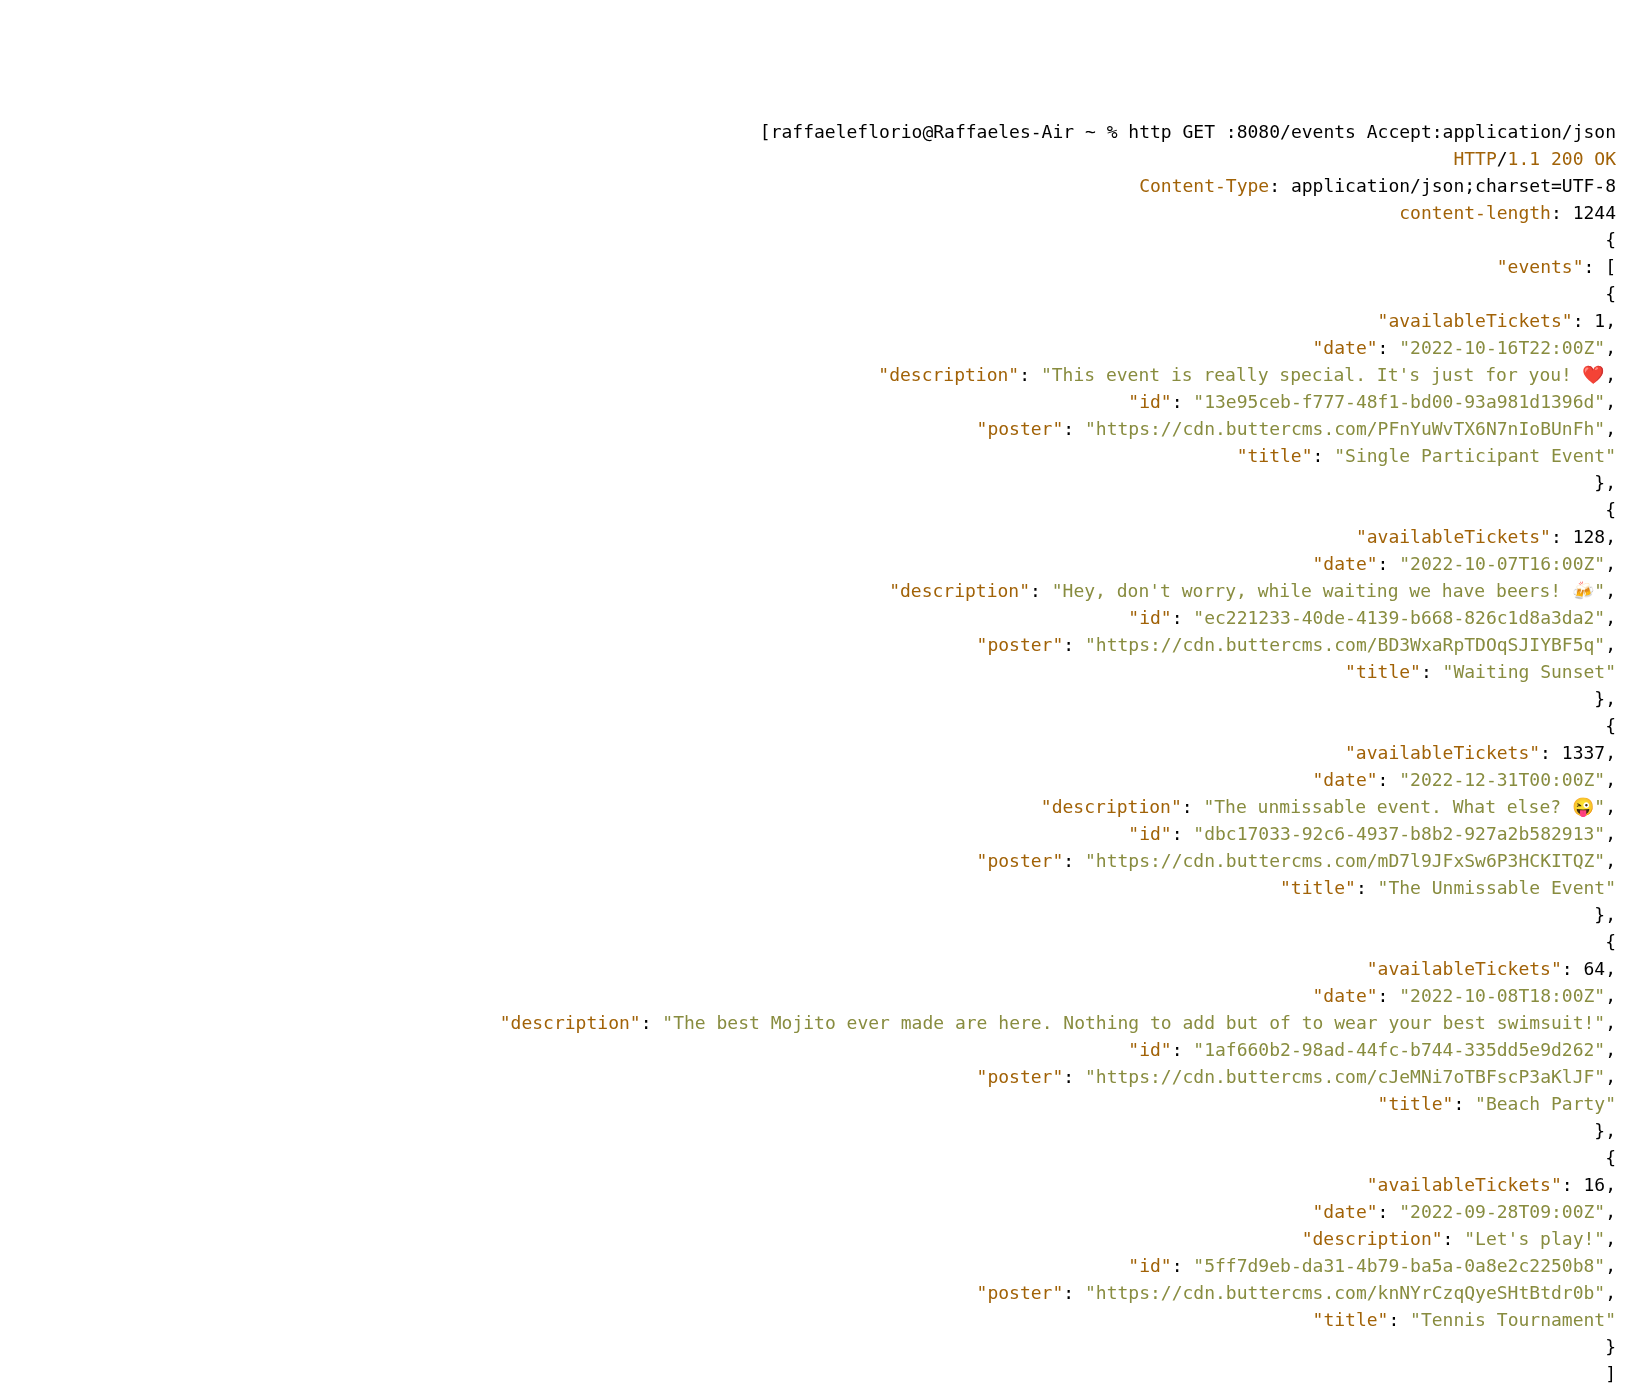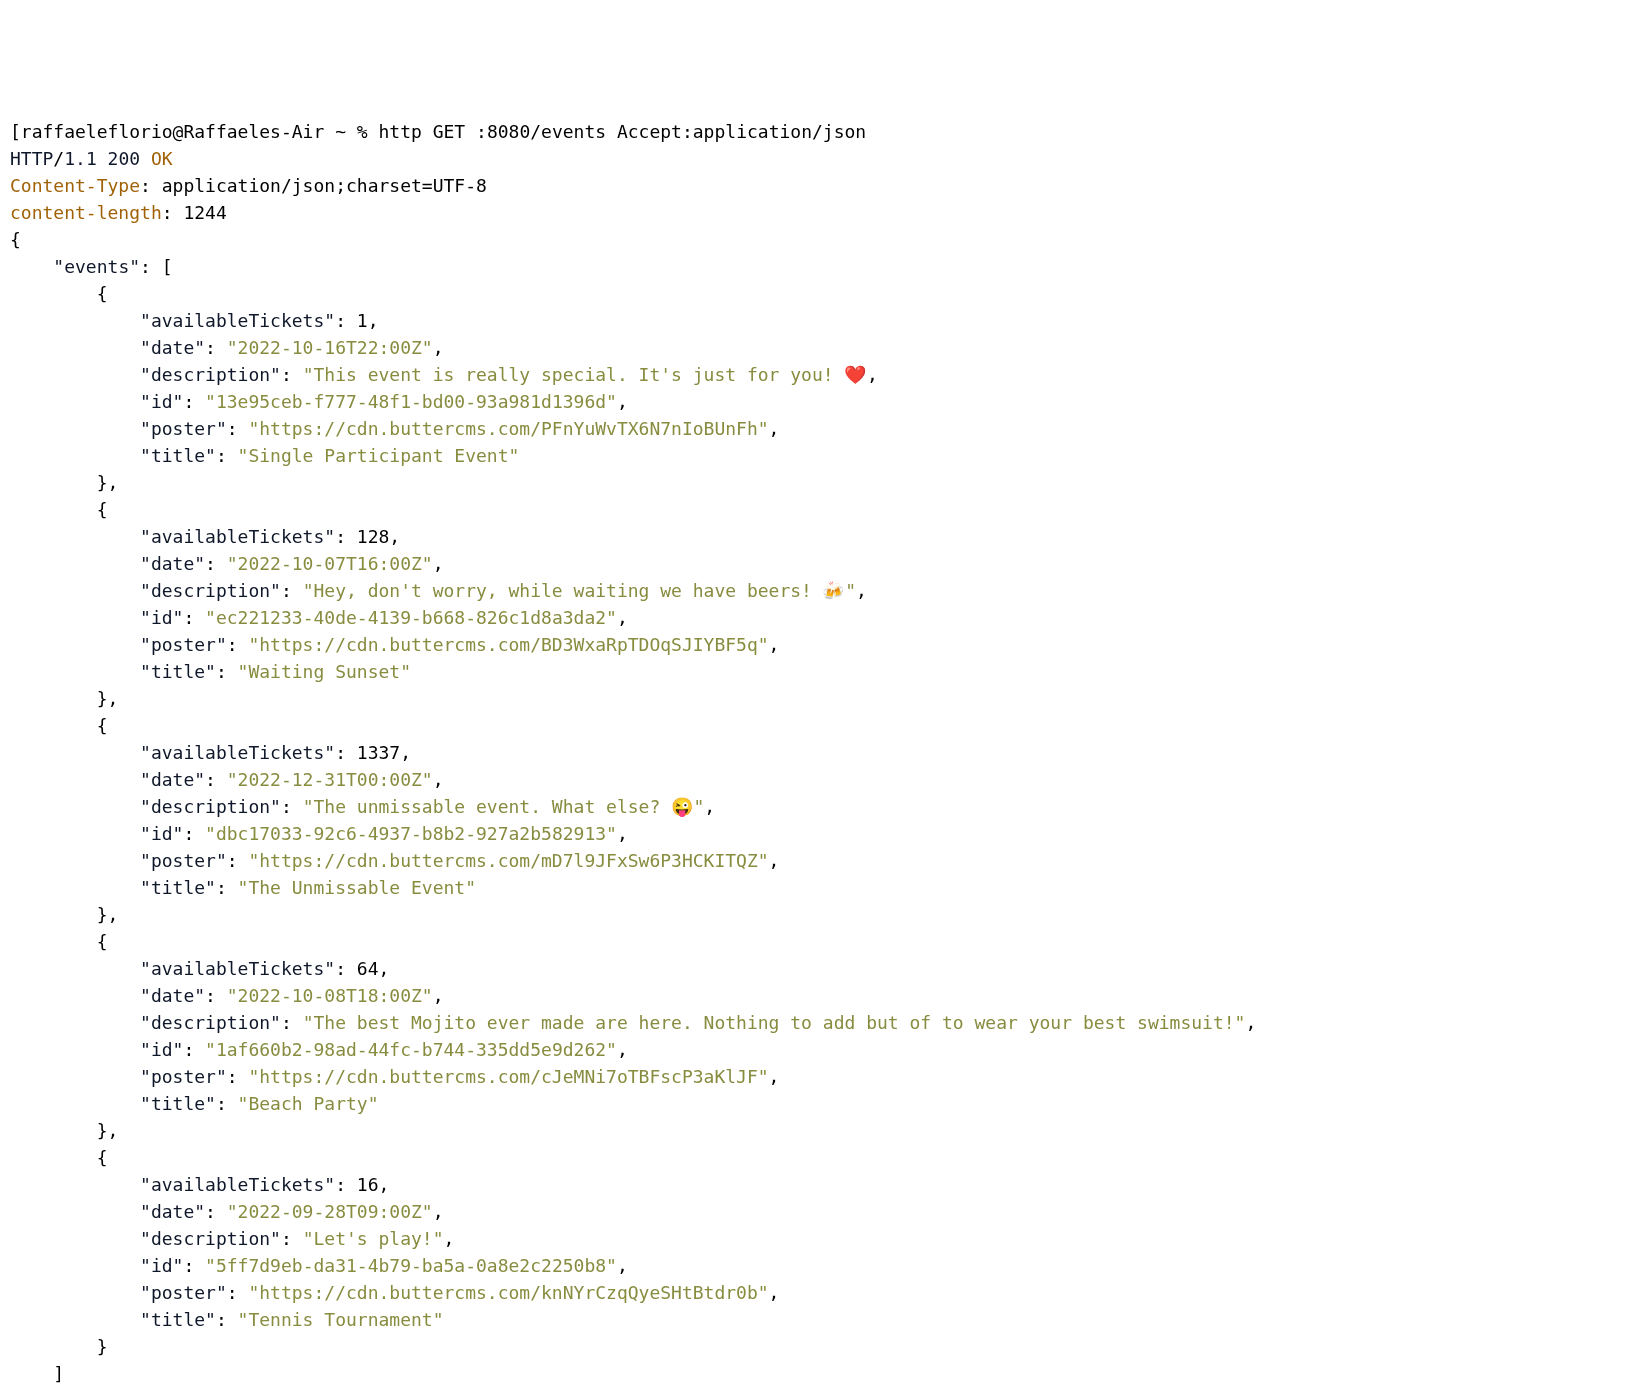--- a/index.html
+++ b/index.html
@@ -6,24 +6,24 @@
       font-family: "Menlo", "Monaco", "Consolas", monospace;
       font-size: 18px;
       background: #ffffff;
       color: #000000;
       margin: 0;
       padding: 10px;
       white-space: pre;
       line-height: 1.5;
     }
     .cyan { color: #a16207; }
-    .purple { color: #0f172a; margin-top: 16px; }
+    .purple { color: #a16207; margin-top: 16px; }
     .olive { color: #888c3f; }
     .black { color: #000000; }
-    .line { display: block; }
+    .line { display: block; text-align: right; }
   </style>
 </head>
 <body>
 
 
 
 <div><span class="line">[<span>raffaeleflorio</span>@<span>Raffaeles-Air</span> <span>~</span> <span>%</span> <span>http GET :8080/events Accept:application/json</span></span><span class="line"><span class="purple">HTTP</span><span>/</span><span class="purple">1.1</span> <span class="purple">200</span> <span class="cyan">OK</span></span><span class="line"><span class="cyan">Content-Type</span><span>:</span> <span>application/json;charset=UTF-8</span></span><span class="line"><span class="cyan">content-length</span><span>:</span> <span>1244</span></span><span class="line"></span><div><span class="line">{</span><span class="line">    <span class="purple">"events"</span>: [</span><span class="line">        {</span><span class="line">            <span class="purple">"availableTickets"</span>: <span class="black">1</span>,</span><span class="line">            <span class="purple">"date"</span>: <span class="olive">"2022-10-16T22:00Z"</span>,</span><span class="line">            <span class="purple">"description"</span>: <span class="olive">"This event is really special. It's just for you! ❤️</span>,</span><span class="line">            <span class="purple">"id"</span>: <span class="olive">"13e95ceb-f777-48f1-bd00-93a981d1396d"</span>,</span><span class="line">            <span class="purple">"poster"</span>: <span class="olive">"https://cdn.buttercms.com/PFnYuWvTX6N7nIoBUnFh"</span>,</span><span class="line">            <span class="purple">"title"</span>: <span class="olive">"Single Participant Event"</span></span><span class="line">        },</span><span class="line">        {</span><span class="line">            <span class="purple">"availableTickets"</span>: <span class="black">128</span>,</span><span class="line">            <span class="purple">"date"</span>: <span class="olive">"2022-10-07T16:00Z"</span>,</span><span class="line">            <span class="purple">"description"</span>: <span class="olive">"Hey, don't worry, while waiting we have beers! 🍻"</span>,</span><span class="line">            <span class="purple">"id"</span>: <span class="olive">"ec221233-40de-4139-b668-826c1d8a3da2"</span>,</span><span class="line">            <span class="purple">"poster"</span>: <span class="olive">"https://cdn.buttercms.com/BD3WxaRpTDOqSJIYBF5q"</span>,</span><span class="line">            <span class="purple">"title"</span>: <span class="olive">"Waiting Sunset"</span></span><span class="line">        },</span><span class="line">        {</span><span class="line">            <span class="purple">"availableTickets"</span>: <span class="black">1337</span>,</span><span class="line">            <span class="purple">"date"</span>: <span class="olive">"2022-12-31T00:00Z"</span>,</span><span class="line">            <span class="purple">"description"</span>: <span class="olive">"The unmissable event. What else? 😜"</span>,</span><span class="line">            <span class="purple">"id"</span>: <span class="olive">"dbc17033-92c6-4937-b8b2-927a2b582913"</span>,</span><span class="line">            <span class="purple">"poster"</span>: <span class="olive">"https://cdn.buttercms.com/mD7l9JFxSw6P3HCKITQZ"</span>,</span><span class="line">            <span class="purple">"title"</span>: <span class="olive">"The Unmissable Event"</span></span><span class="line">        },</span><span class="line">        {</span><span class="line">            <span class="purple">"availableTickets"</span>: <span class="black">64</span>,</span><span class="line">            <span class="purple">"date"</span>: <span class="olive">"2022-10-08T18:00Z"</span>,</span><span class="line">            <span class="purple">"description"</span>: <span class="olive">"The best Mojito ever made are here. Nothing to add but of to wear your best swimsuit!"</span>,</span><span class="line">            <span class="purple">"id"</span>: <span class="olive">"1af660b2-98ad-44fc-b744-335dd5e9d262"</span>,</span><span class="line">            <span class="purple">"poster"</span>: <span class="olive">"https://cdn.buttercms.com/cJeMNi7oTBFscP3aKlJF"</span>,</span><span class="line">            <span class="purple">"title"</span>: <span class="olive">"Beach Party"</span></span><span class="line">        },</span><span class="line">        {</span><span class="line">            <span class="purple">"availableTickets"</span>: <span class="black">16</span>,</span><span class="line">            <span class="purple">"date"</span>: <span class="olive">"2022-09-28T09:00Z"</span>,</span><span class="line">            <span class="purple">"description"</span>: <span class="olive">"Let's play!"</span>,</span><span class="line">            <span class="purple">"id"</span>: <span class="olive">"5ff7d9eb-da31-4b79-ba5a-0a8e2c2250b8"</span>,</span><span class="line">            <span class="purple">"poster"</span>: <span class="olive">"https://cdn.buttercms.com/knNYrCzqQyeSHtBtdr0b"</span>,</span><span class="line">            <span class="purple">"title"</span>: <span class="olive">"Tennis Tournament"</span></span><span class="line">        }</span><span class="line">    ]</span></div></div>
 
 
 

